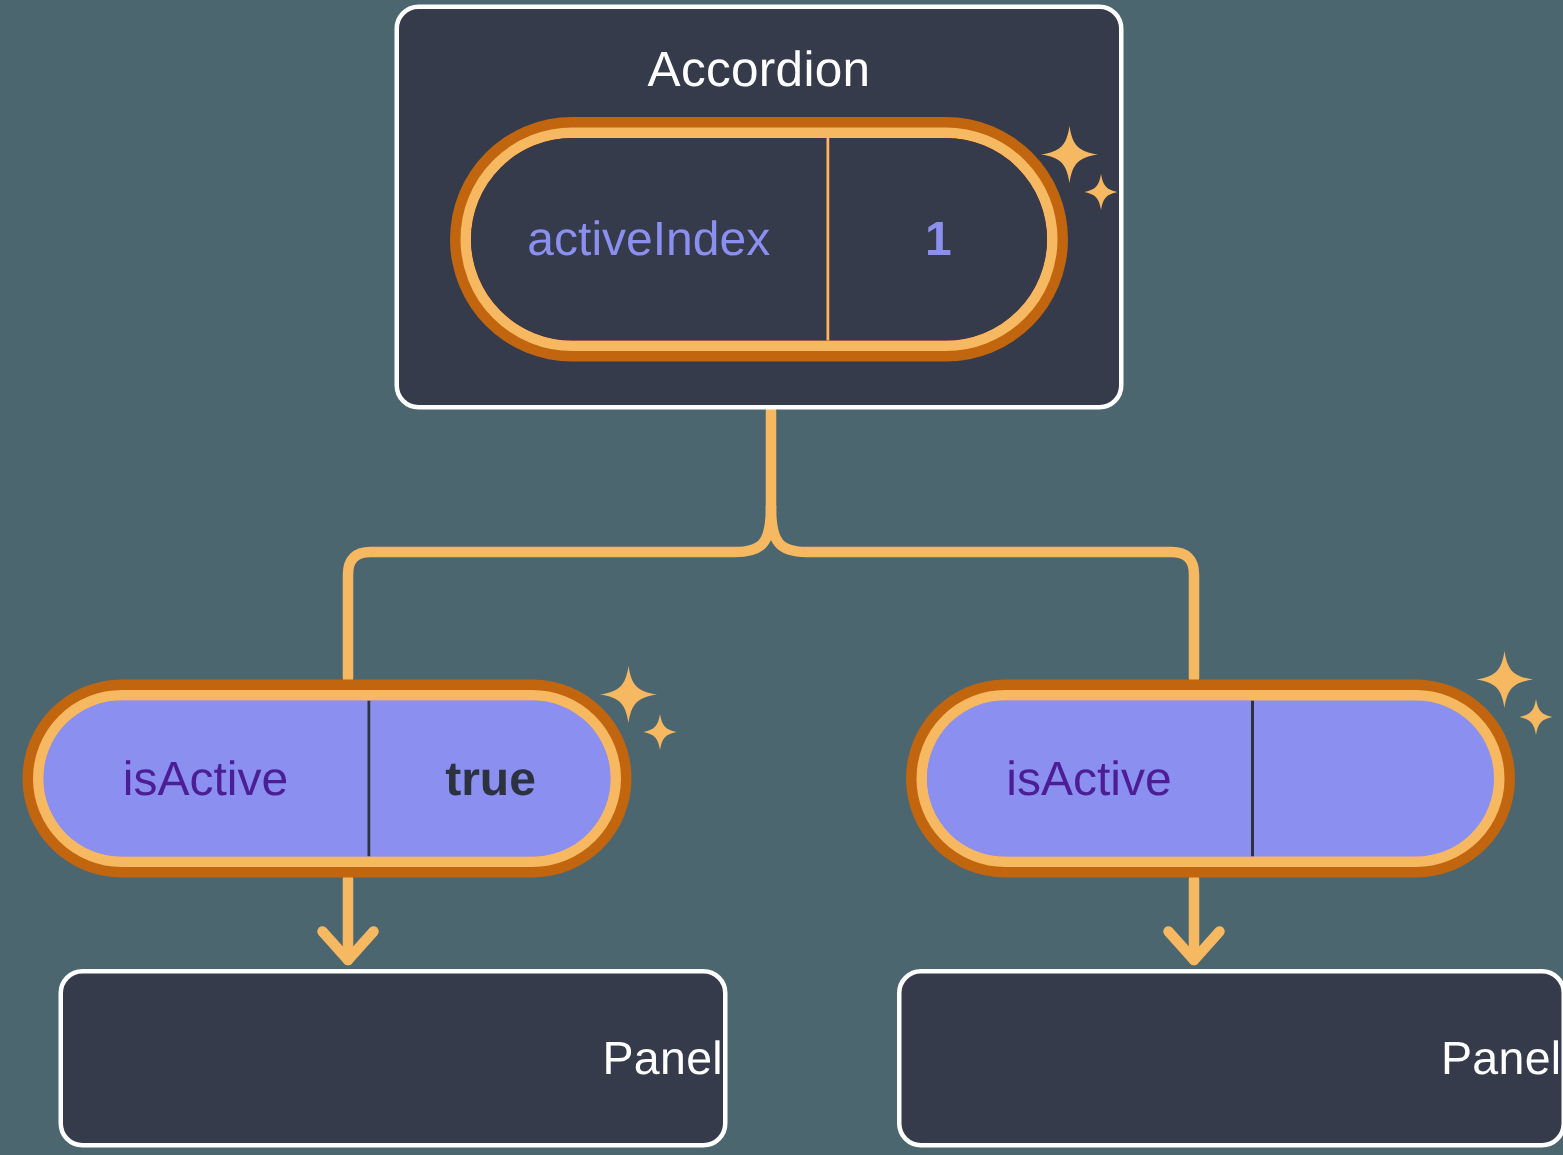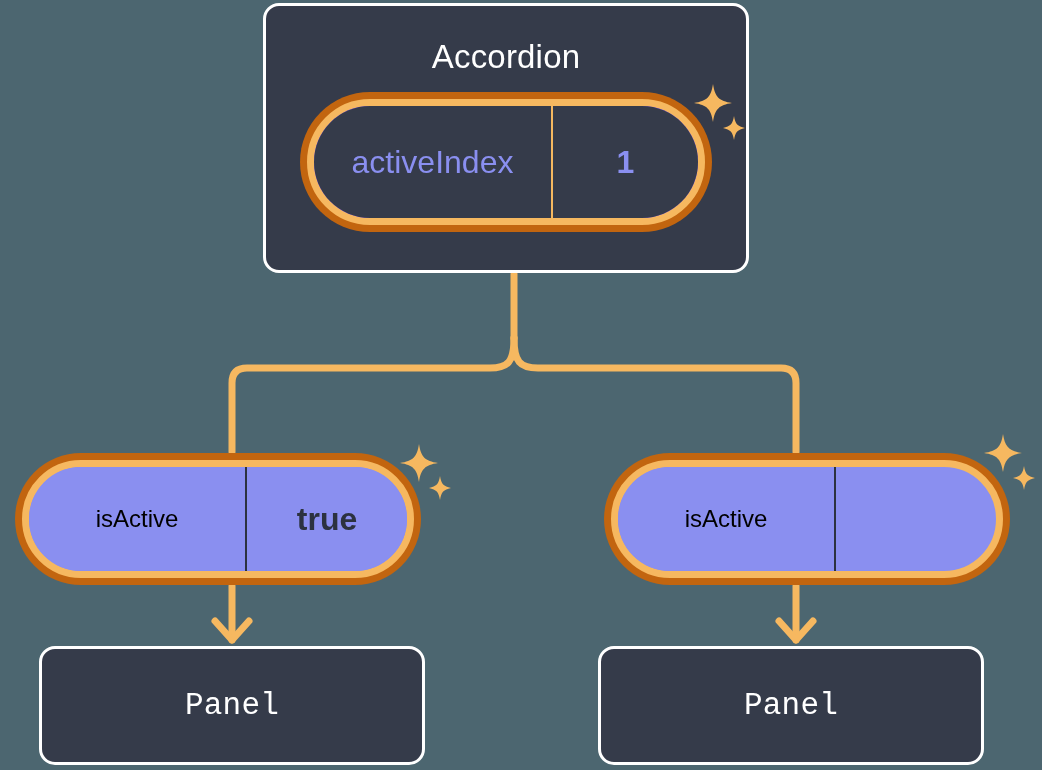--- a/index.html
+++ b/index.html
@@ -46,30 +46,29 @@
     letter-spacing: 0.2px;
   }
 
   #accordion-box {
     left: 263px;
     top: 3px;
     width: 486px;
     height: 270px;
   }
   #accordion-box .node-title {
-    margin-top: 32px;
+    margin-top: 21px;
   }
 
   .panel-box {
-    width: 386px;
+    width: 446px;
     height: 119px;
     display: flex;
     align-items: center;
-    justify-content: center;
-    font-family: Liberation Mono, monospace;
+    justify-content: flex-end;
   }
   #panel-box-left  { left: 39px;  top: 646px; }
   #panel-box-right { left: 598px; top: 646px; }
   .panel-box .node-title { font-size: 31px; }
 
   
   .pill {
     position: absolute;
     display: flex;
     align-items: stretch;
@@ -86,24 +85,24 @@
     box-sizing: border-box;
   }
   .pill-divider {
     width: 2px;
     flex: 0 0 2px;
   }
 
   
   #pill-active-index {
     left: 307px;
-    top: 99px;
+    top: 85px;
     width: 398px;
-    height: 126px;
-    background: #8b5cf6;
+    height: 149px;
+    background: #7f1d1d;
   }
   #pill-active-index .pill-cell { background: #353B4A; }
   #pill-active-index .pill-divider { background: #F6B860; }
   #pill-active-index .key {
     flex: 0 0 237px;
     color: #8A8FF0;
     font-size: 32px;
     font-weight: 400;
   }
   #pill-active-index .val {
@@ -117,22 +116,22 @@
   .pill-purple {
     background: #8A8FF0;
     top: 460px;
     width: 392px;
     height: 118px;
   }
   .pill-purple .pill-cell { background: #8A8FF0; }
   .pill-purple .pill-divider { background: #2C3240; }
   .pill-purple .key {
     flex: 0 0 216px;
-    color: #000000;
-    font-size: 24px;
+    color: #4c1d95;
+    font-size: 32px;
     font-weight: 400;
   }
   .pill-purple .val {
     flex: 1 1 auto;
     color: #2C3240;
     font-size: 32px;
     font-weight: 700;
   }
   #pill-is-active-left  { left: 22px; }
   #pill-is-active-right { left: 611px; }

